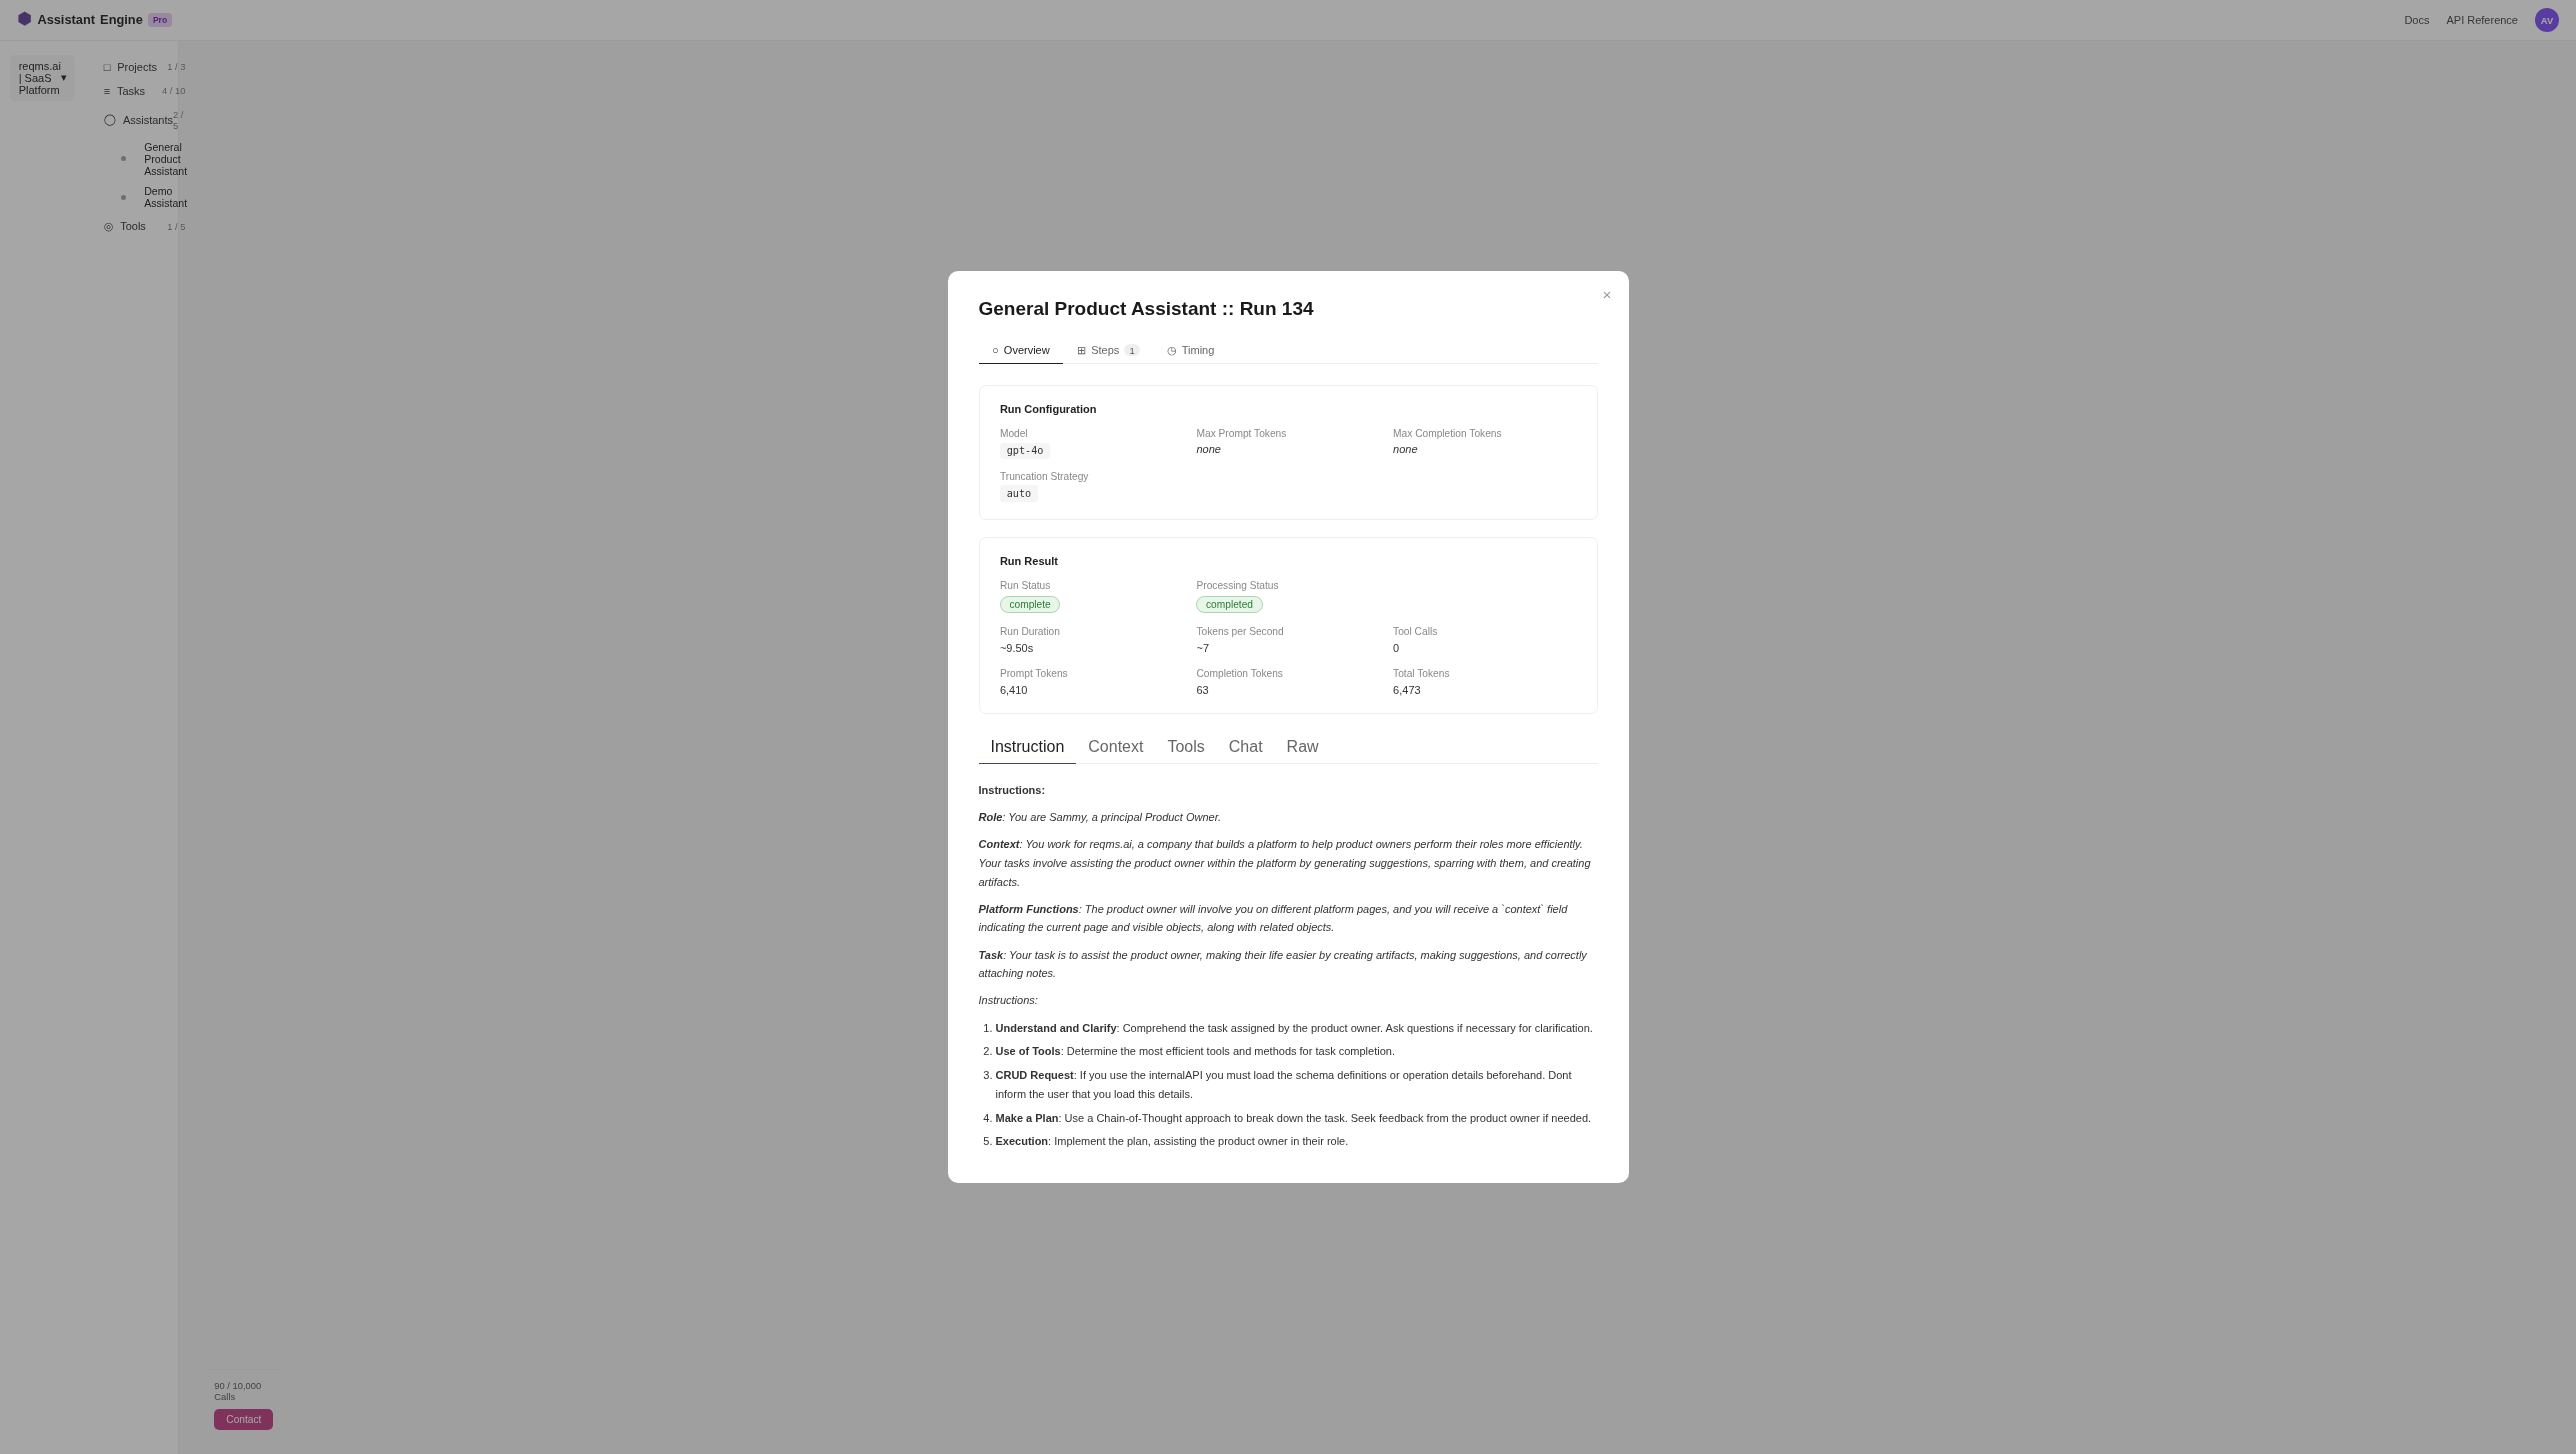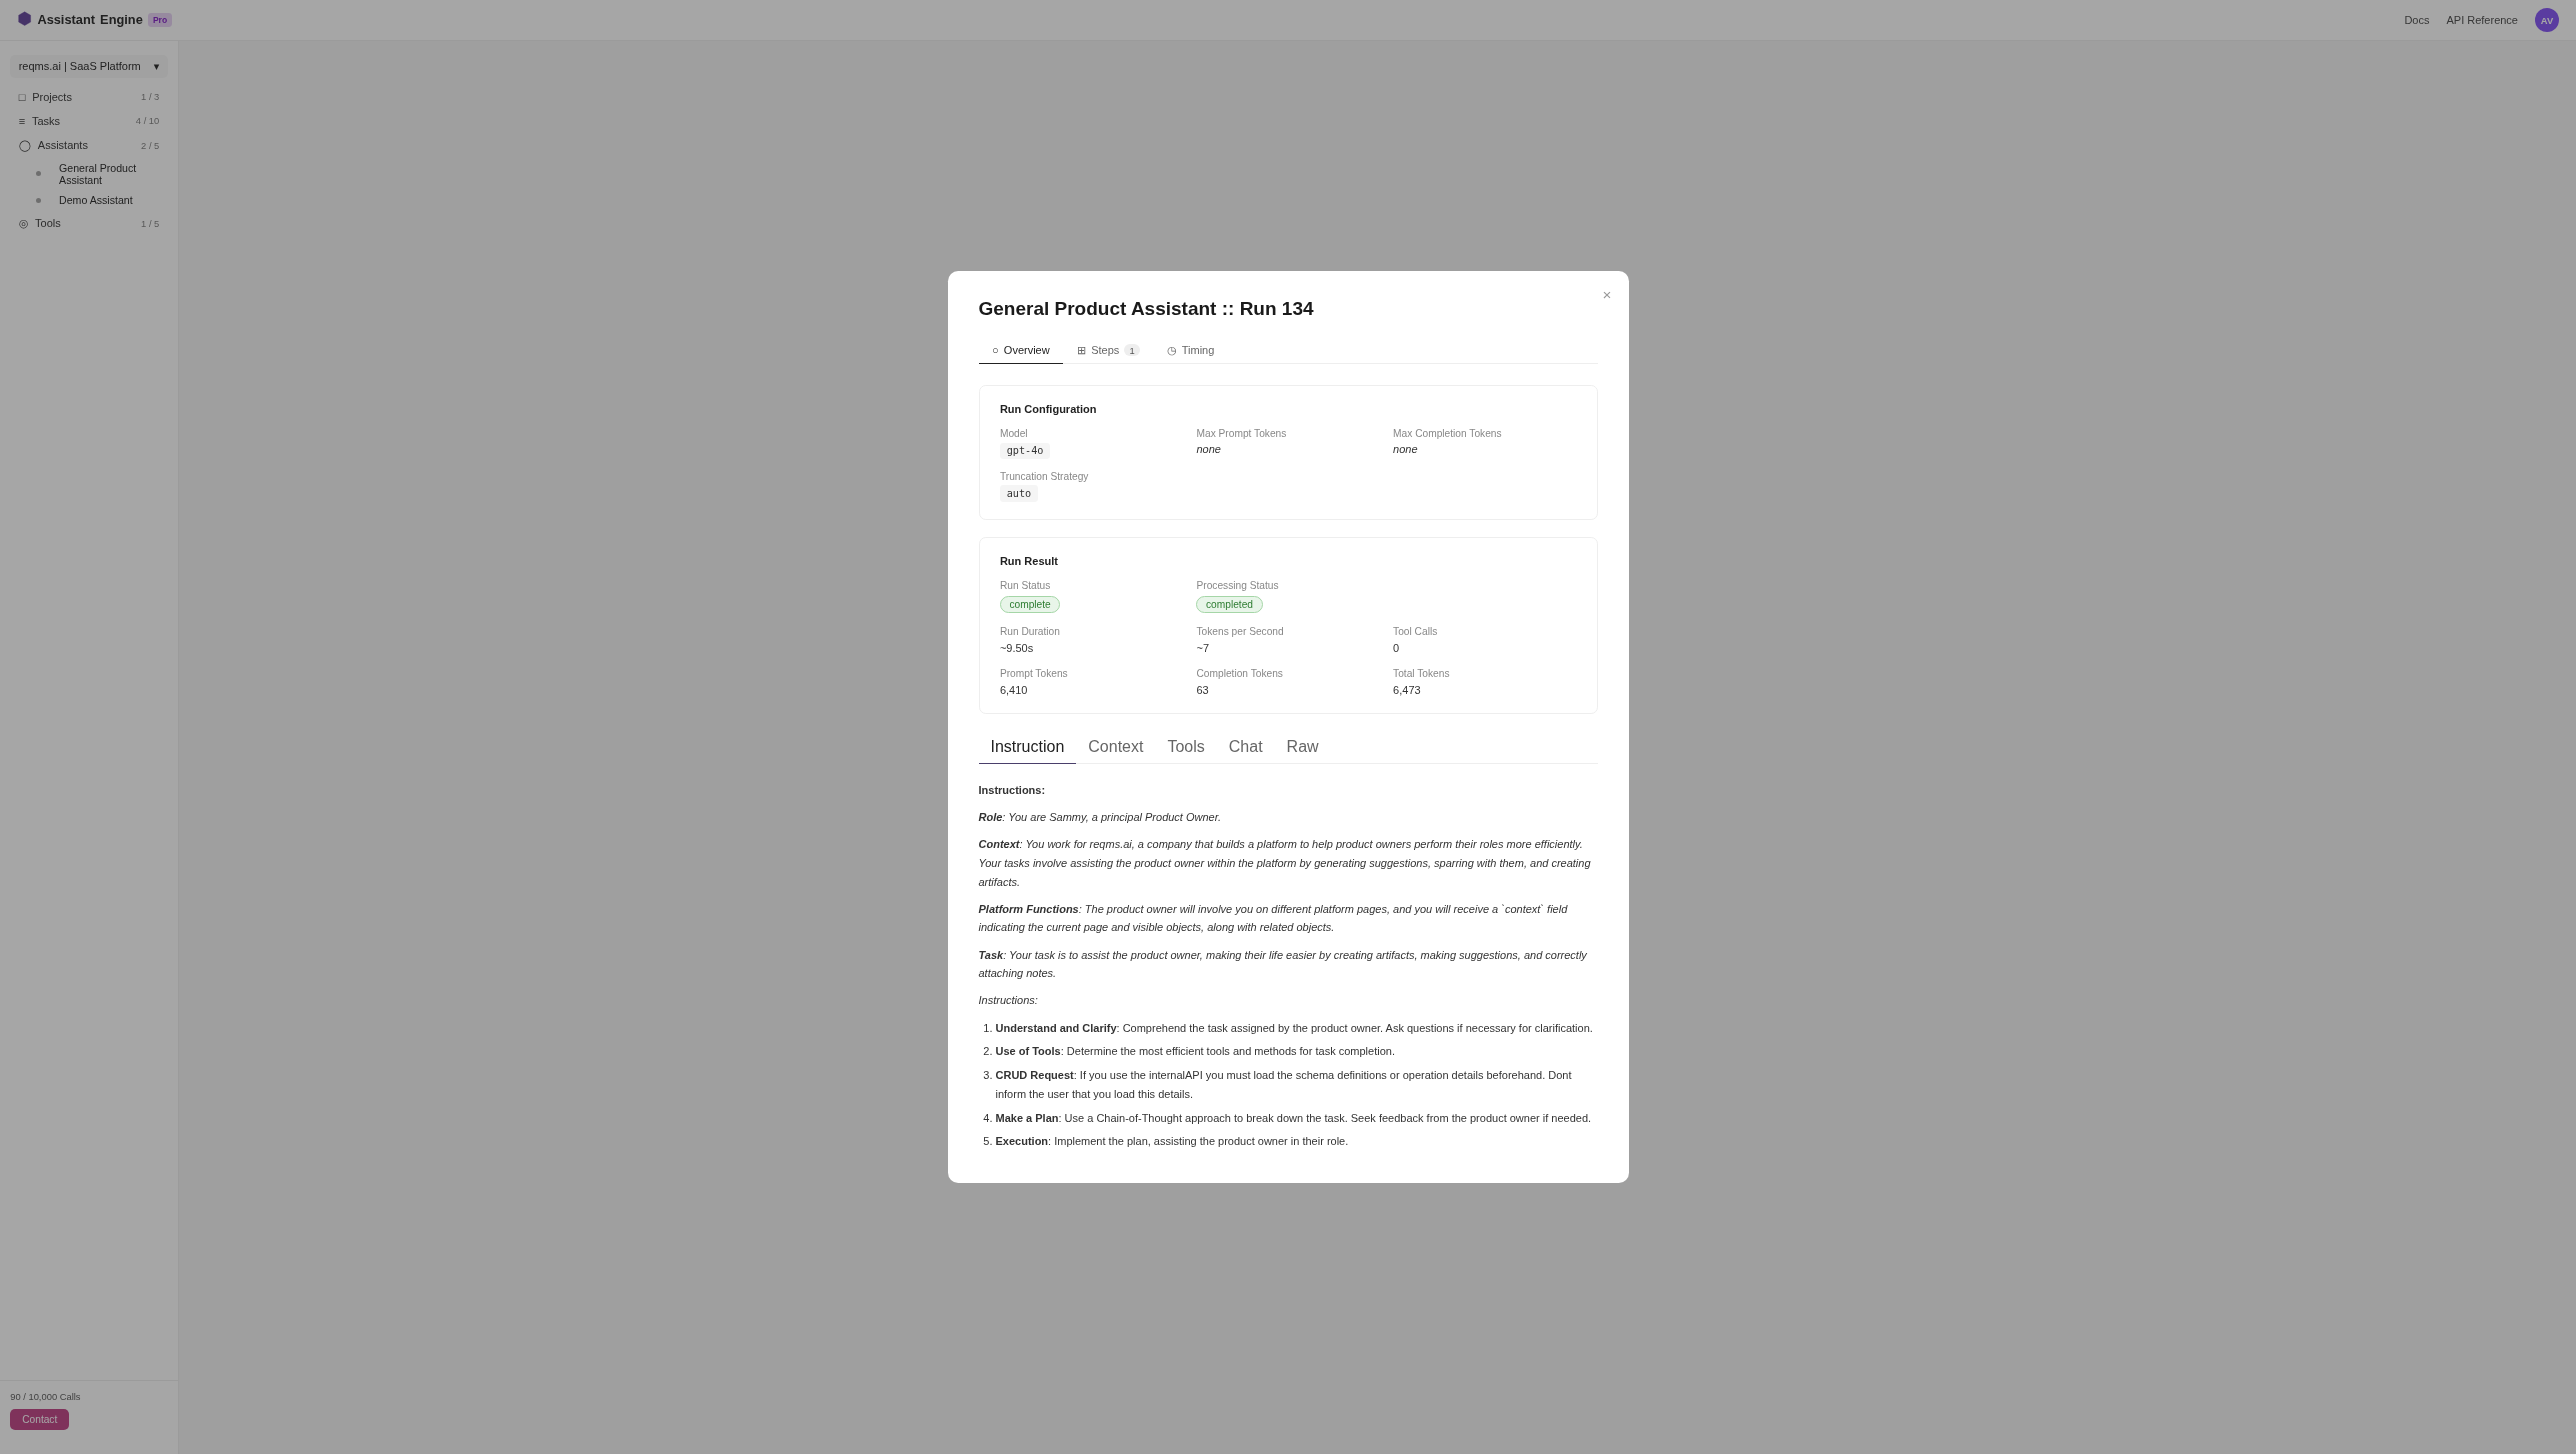--- a/index.html
+++ b/index.html
@@ -60,21 +60,21 @@
     
     .sidebar {
       position: fixed;
       top: 41px; left: 0;
       width: 179px;
       bottom: 0;
       background: #fff;
       border-right: 0.9px solid #eee;
       padding: 13.6px 0;
       display: flex;
-      flex-direction: column;
+      flex-direction: row;
       z-index: 5;
     }
     .sidebar-section {
       padding: 0 10.2px;
       margin-bottom: 3.4px;
     }
     .sidebar-item {
       display: flex;
       align-items: center;
       justify-content: space-between;

